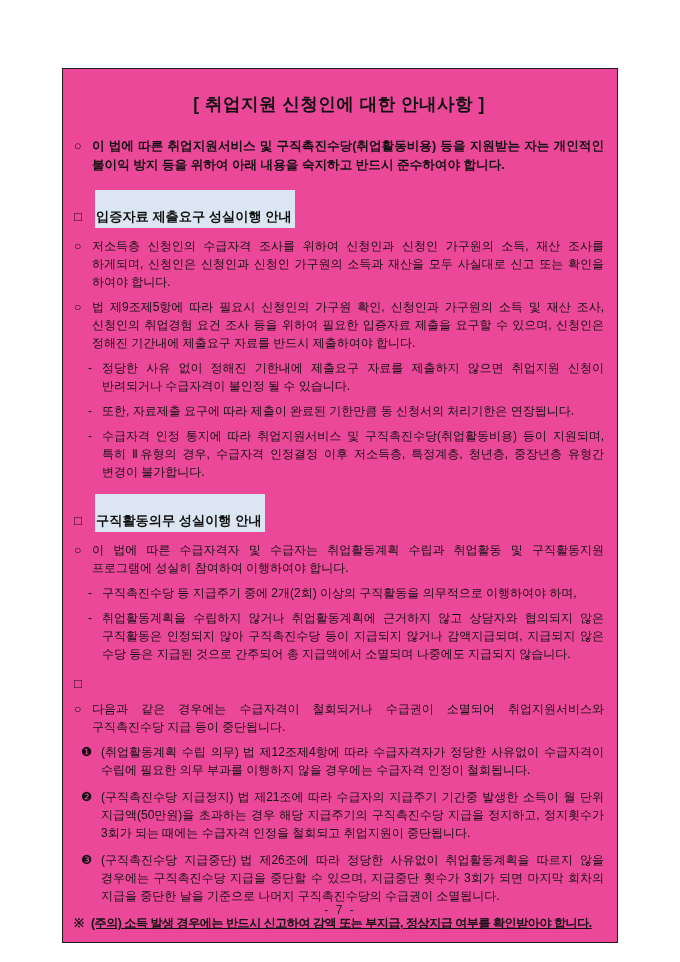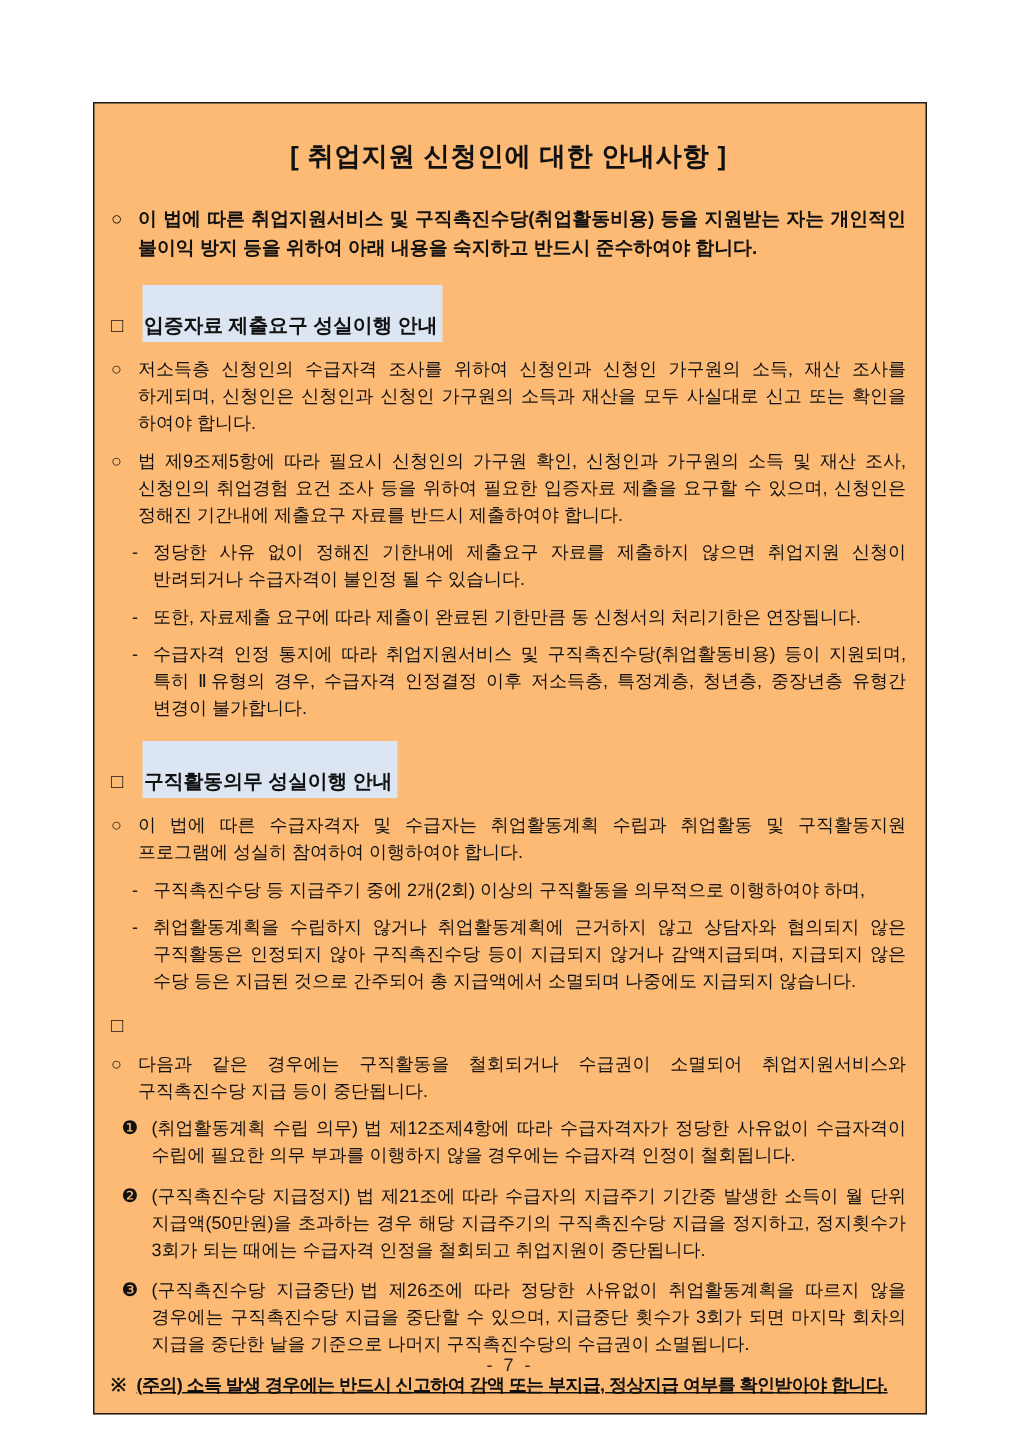--- a/index.html
+++ b/index.html
@@ -9,21 +9,21 @@
     background: #ffffff;
     font-family: "Liberation Sans", sans-serif;
     color: #111111;
   }
   .page { position: relative; width: 680px; height: 962px; overflow: hidden; }
   .border-box {
     position: absolute; left: 62px; top: 68px;
     width: 556px; min-height: 821px;
     border: 1.6px solid #1c1c1c;
     padding: 10px 13px 10px 11px;
-    background: #fdba74;
+    background: #ec4899;
   }
   .doc-title {
     text-align: center;
     font-weight: bold;
     font-size: 17.5px;
     letter-spacing: 0.5px;
     margin: 13px 0 21px 0;
   }
   .item {
     display: flex;
@@ -122,21 +122,21 @@
     <div class="item lvl-dash">
       <span class="marker">-</span>
       <div class="body">취업활동계획을 수립하지 않거나 취업활동계획에 근거하지 않고 상담자와 협의되지 않은 구직활동은 인정되지 않아 구직촉진수당 등이 지급되지 않거나 감액지급되며, 지급되지 않은 수당 등은 지급된 것으로 간주되어 총 지급액에서 소멸되며 나중에도 지급되지 않습니다.</div>
     </div>
 
     <div class="sec-head">
       <span class="marker">□</span>
     </div>
     <div class="item">
       <span class="marker">○</span>
-      <div class="body">다음과 같은 경우에는 구직활동을 철회되거나 수급권이 소멸되어 취업지원서비스와 구직촉진수당 지급 등이 중단됩니다.</div>
+      <div class="body">다음과 같은 경우에는 수급자격이 철회되거나 수급권이 소멸되어 취업지원서비스와 구직촉진수당 지급 등이 중단됩니다.</div>
     </div>
     <div class="item lvl-num">
       <span class="marker">❶</span>
       <div class="body"><span class="lead">(취업활동계획 수립 의무)</span><span>법 제12조제4항에 따라 수급자격자가 정당한 사유없이 수급자격이 수립에 필요한 의무 부과를 이행하지 않을 경우에는 수급자격 인정이 철회됩니다.</span></div>
     </div>
     <div class="item lvl-num">
       <span class="marker">❷</span>
       <div class="body"><span class="lead">(구직촉진수당 지급정지)</span><span>법 제21조에 따라 수급자의 지급주기 기간중 발생한 소득이 월 단위 지급액(50만원)을 초과하는 경우 해당 지급주기의 구직촉진수당 지급을 정지하고, 정지횟수가 3회가 되는 때에는 수급자격 인정을 철회되고 취업지원이 중단됩니다.</span></div>
     </div>
     <div class="item lvl-num">

